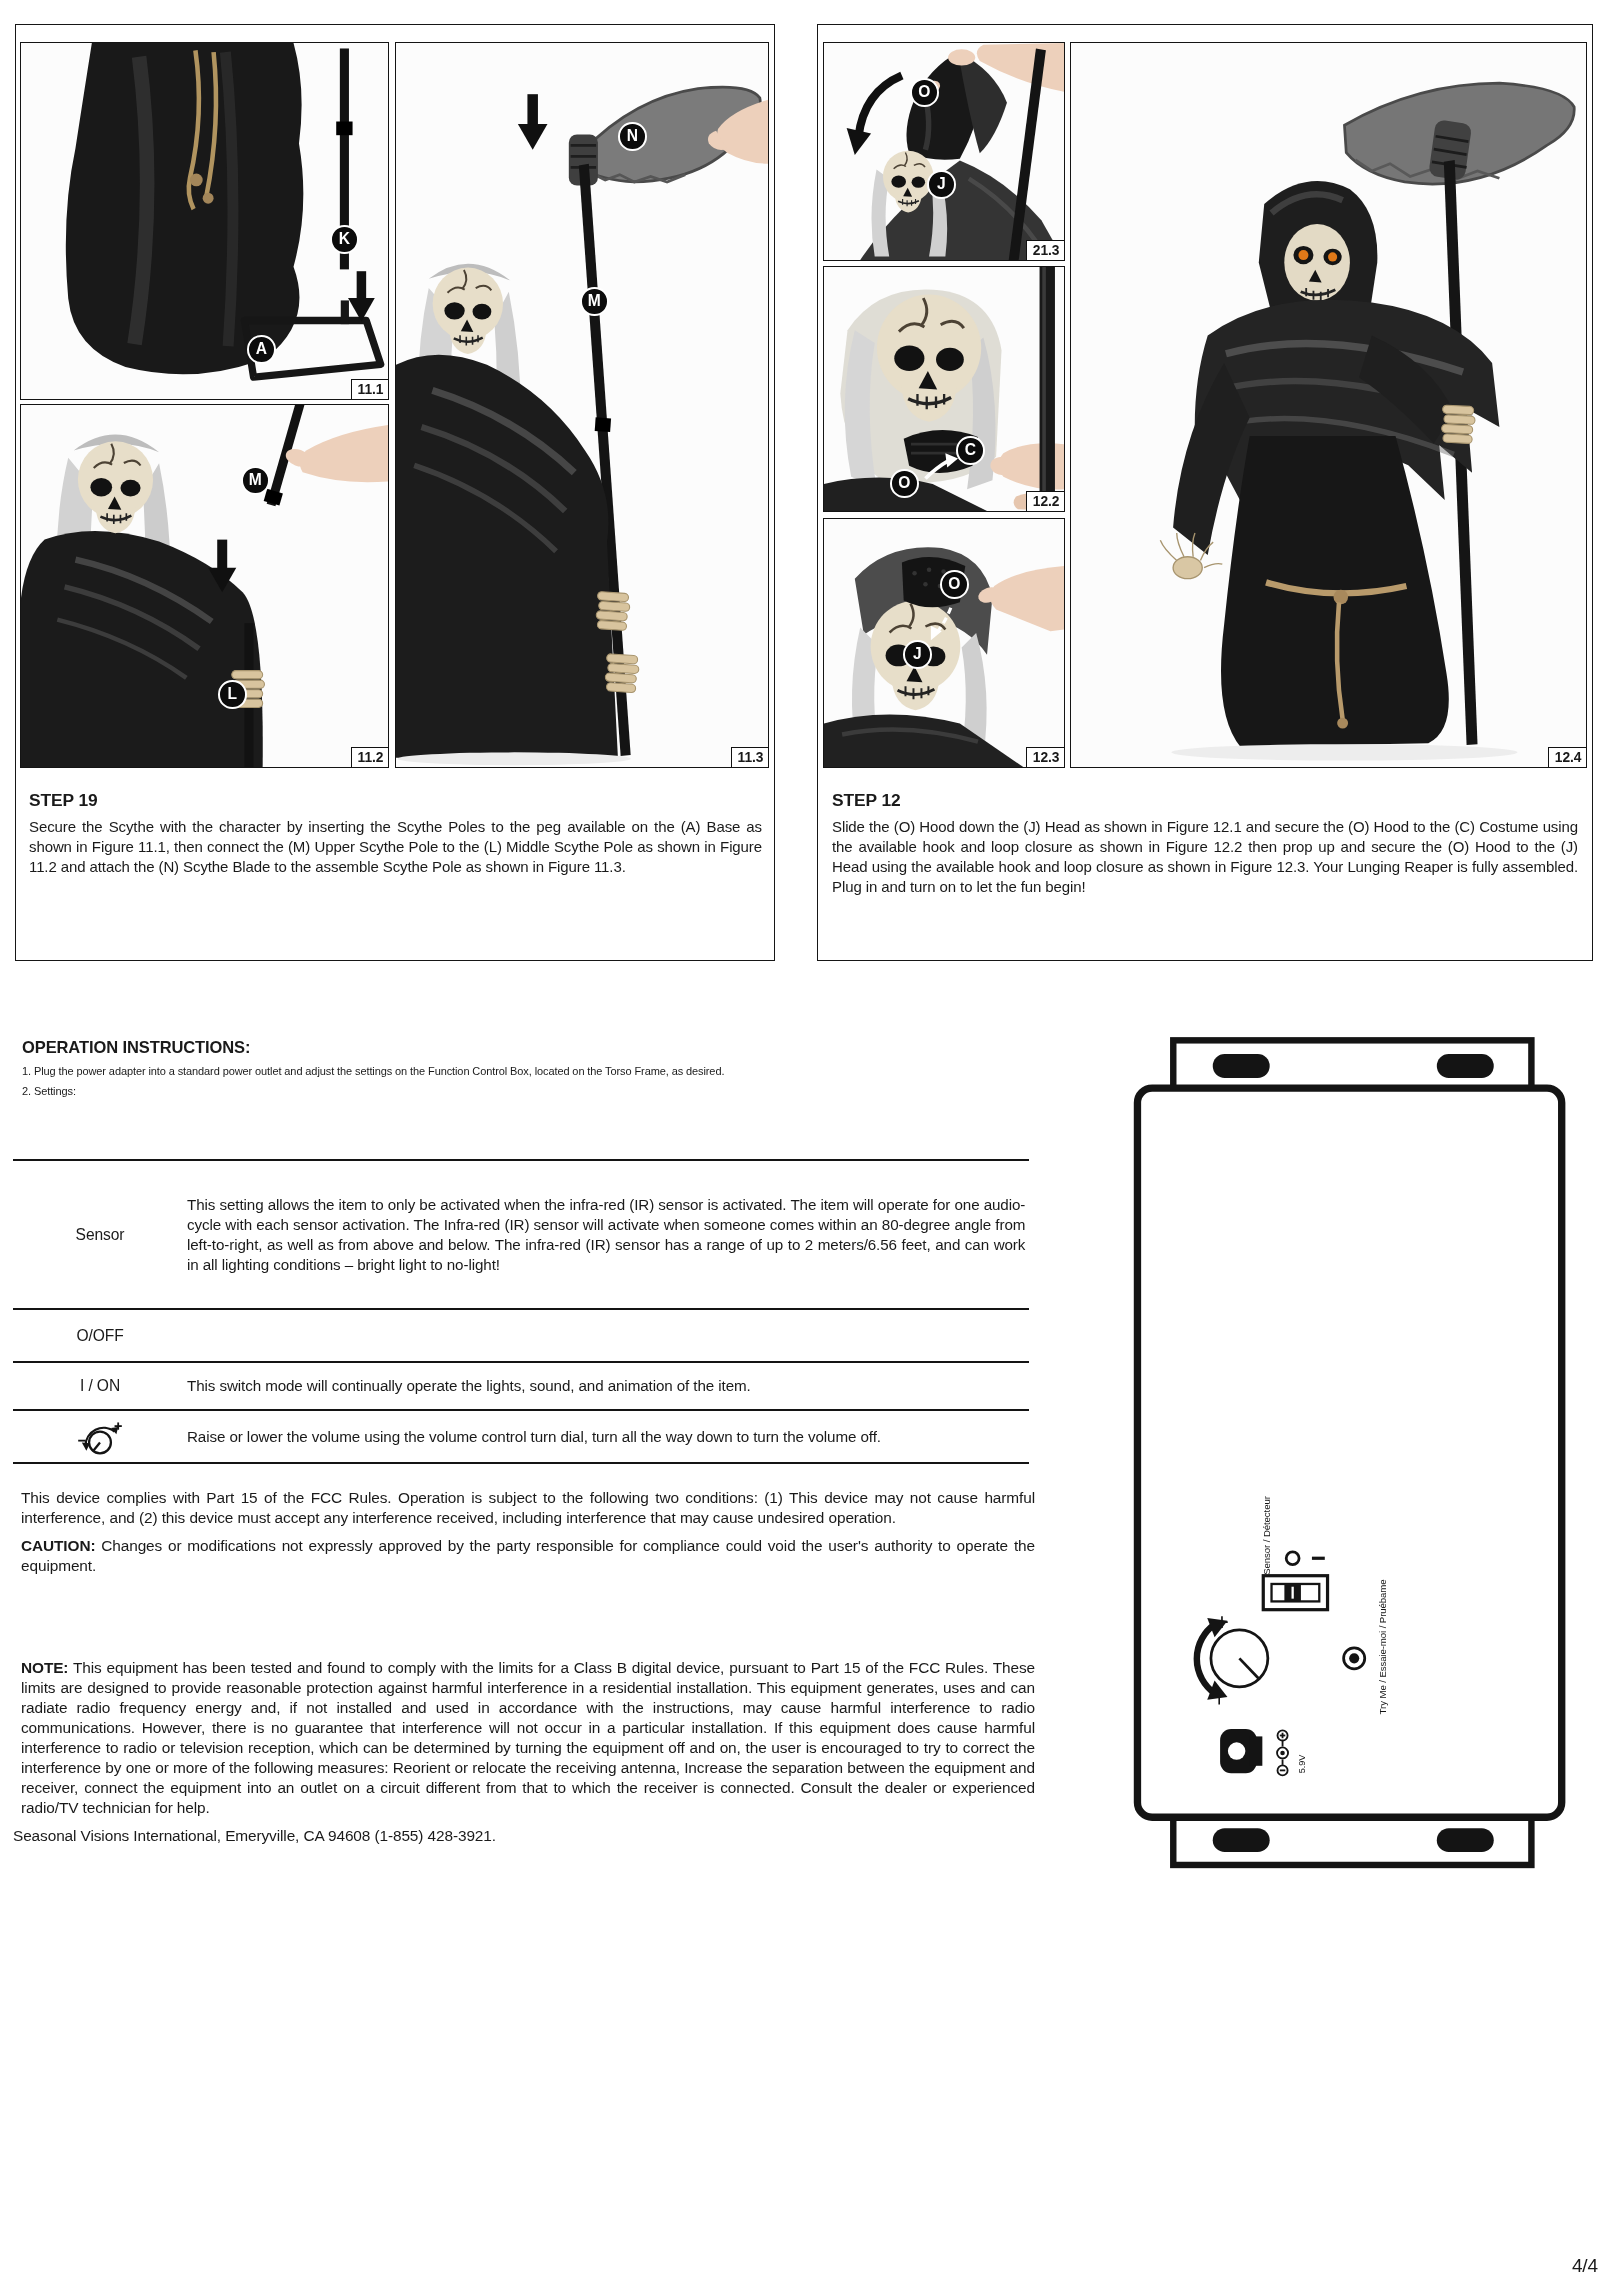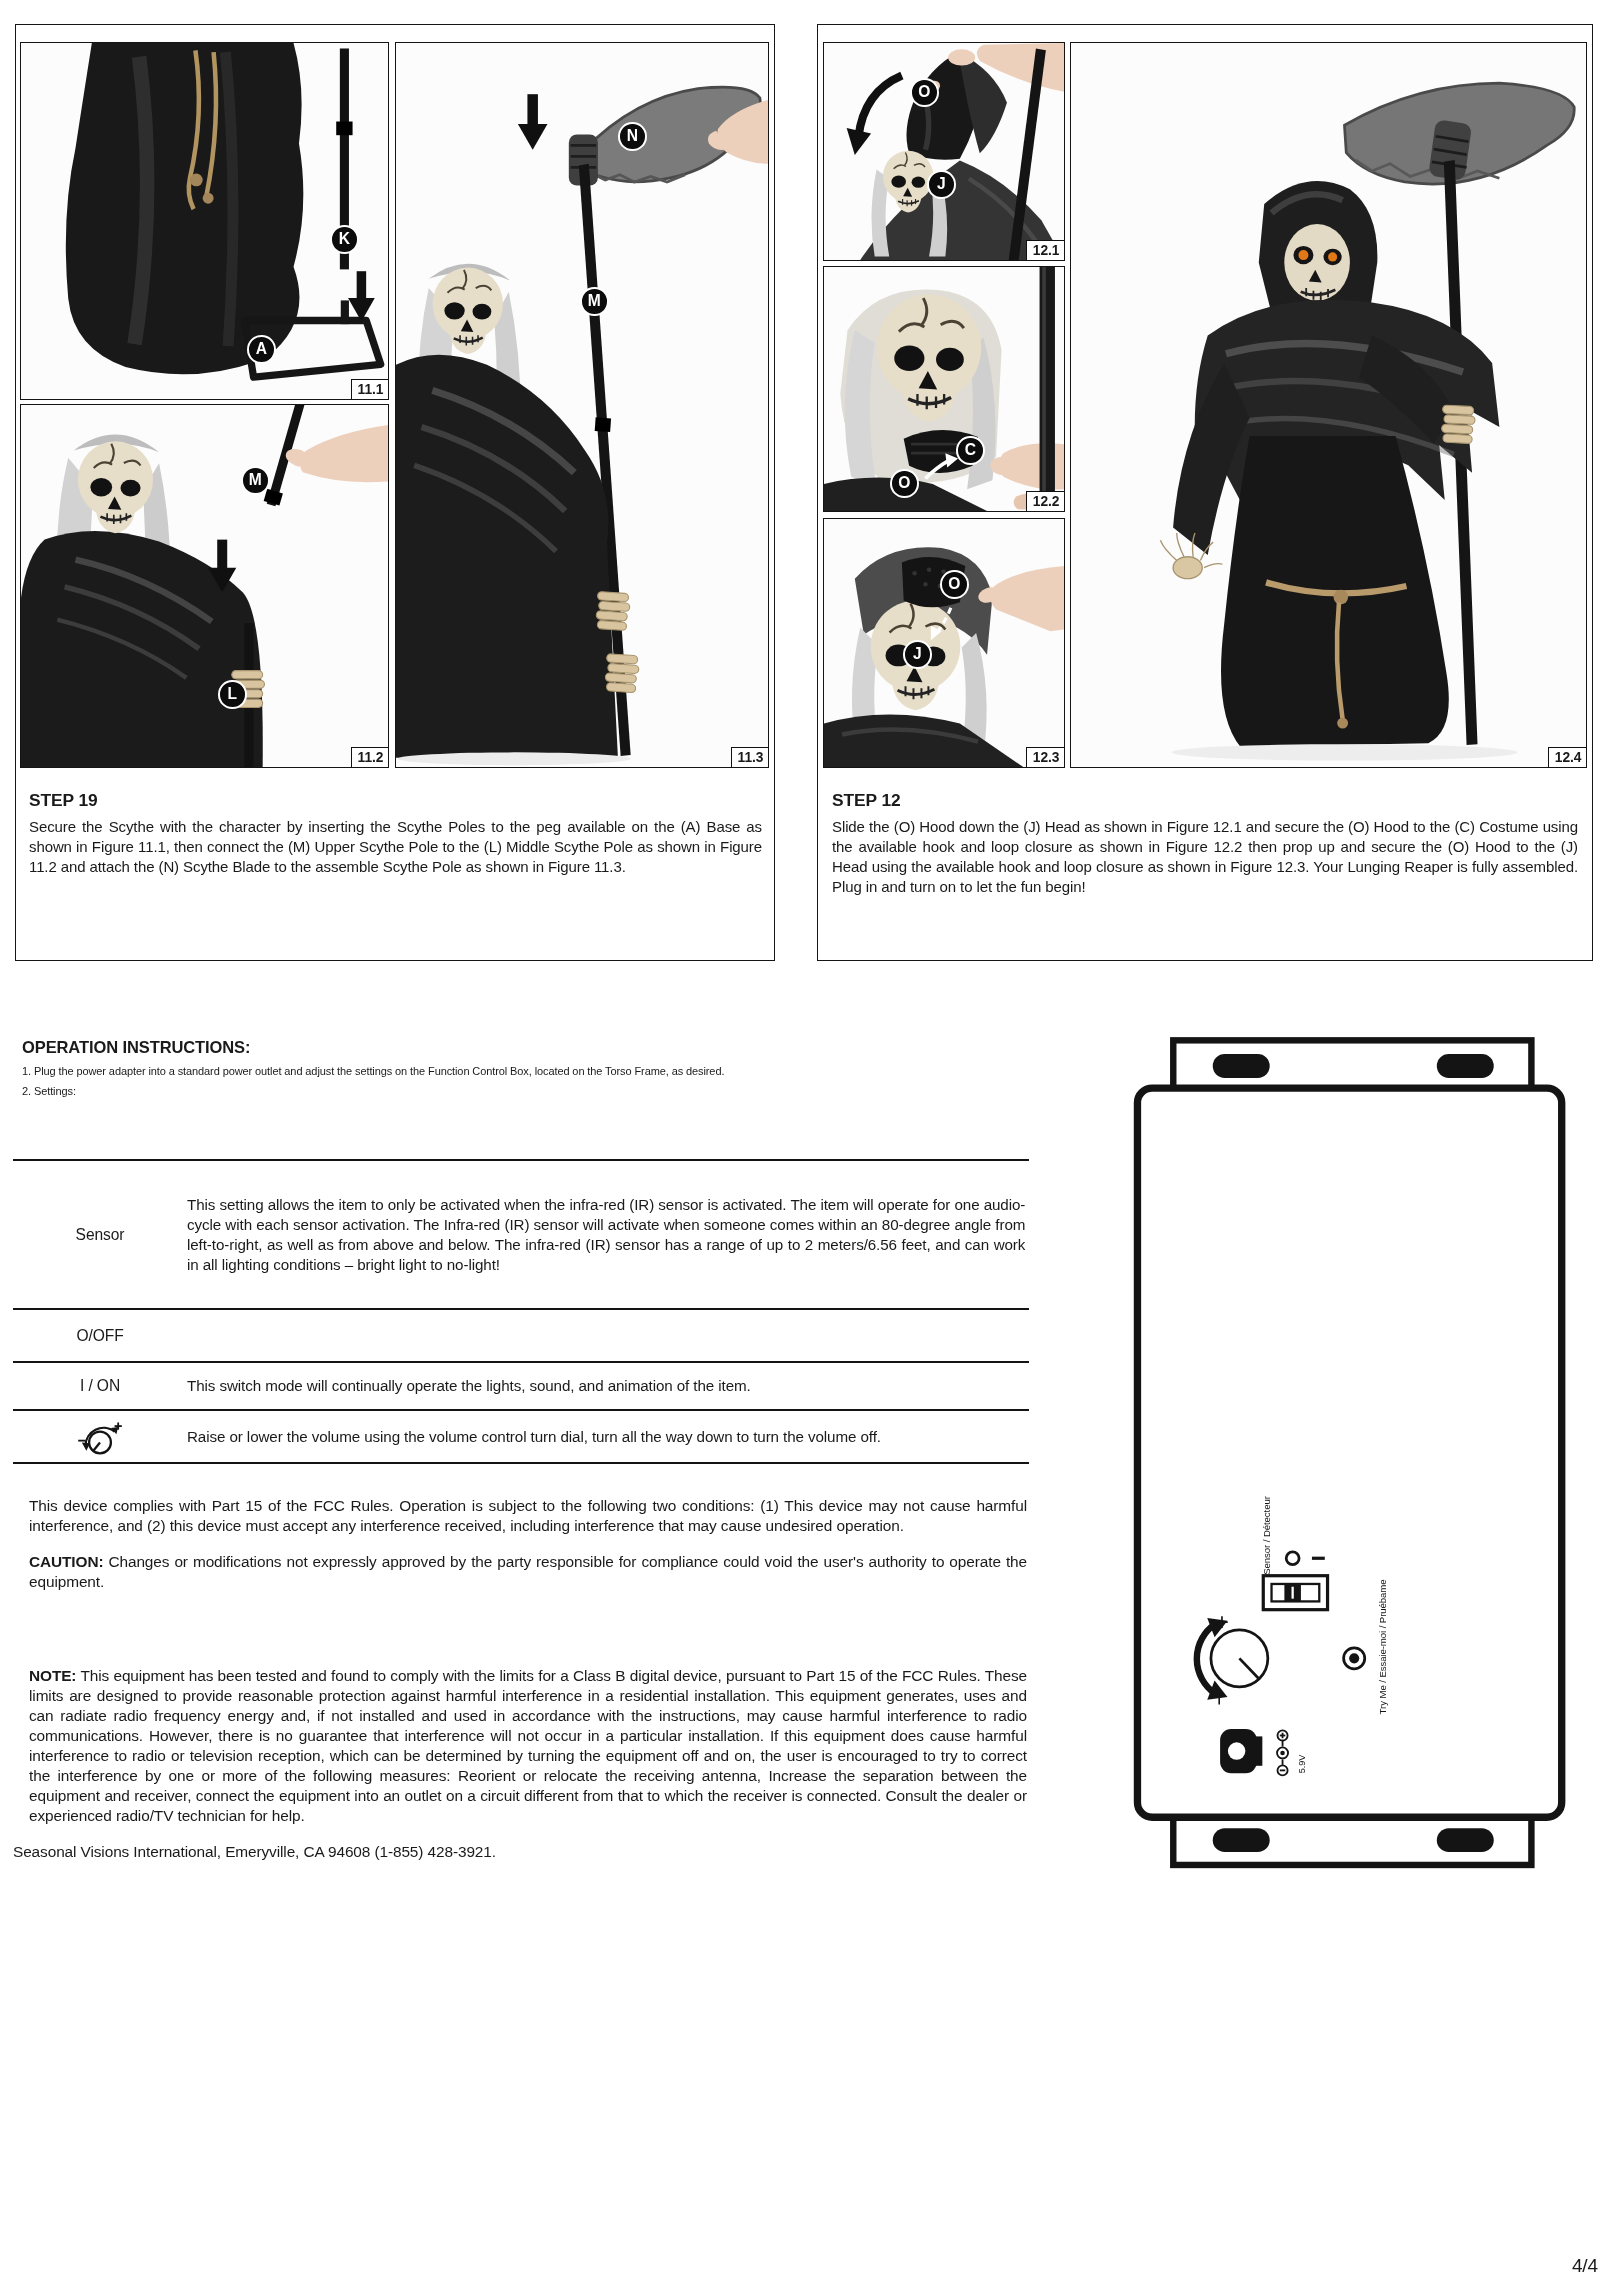--- a/index.html
+++ b/index.html
@@ -23,21 +23,21 @@
   .steptext{position:absolute;}
   .step-h{font-size:17.4px;font-weight:700;margin:0 0 6.4px 0;}
   .step-p{font-size:15px;line-height:20px;text-align:justify;margin:0;}
   .op-head{font-size:16.5px;font-weight:700;margin:0 0 3.7px 0;}
   .op-line{font-size:11px;line-height:20px;margin:0;}
   .settings{position:absolute;}
   .trow{display:flex;align-items:center;border-top:2.3px solid #141414;}
   .trow:last-child{border-bottom:2.3px solid #141414;}
   .tmode{width:174px;flex:0 0 174px;display:flex;align-items:center;justify-content:center;font-size:15.6px;}
   .ttext{flex:1;text-align:justify;font-size:15.2px;line-height:20px;padding:8.3px 3.7px 8.3px 0;}
-  .just{font-size:15.4px;line-height:20px;text-align:justify;margin:16px;}
+  .just{font-size:15.4px;line-height:20px;text-align:justify;margin:8px;}
   .addr{font-size:15.4px;line-height:20px;margin:0;}
   #page-num{position:absolute;left:1469px;top:2255px;width:129px;text-align:right;font-size:19px;}
   b{font-weight:700;}
 </style>
 </head>
 <body>
 
 <svg width="0" height="0" style="position:absolute;overflow:hidden" aria-hidden="true">
   <defs>
     <g id="skull-sym">
@@ -162,21 +162,21 @@
       <use href="#skull-sym" transform="translate(62,118) scale(0.62)"></use>
       <path d="M265,0 L176,2 Q164,8 172,20 Q215,44 265,54 Z" fill="#edd0bb"></path>
       <ellipse cx="152" cy="16" rx="15" ry="9" fill="#edd0bb"></ellipse>
       <ellipse cx="118" cy="50" rx="11" ry="7" fill="#edd0bb" transform="rotate(-30 118 50)"></ellipse>
       <path d="M234,6 L204,240 L215,240 L245,8 Z" fill="#141414"></path>
       <path d="M86,36 Q44,54 38,104" stroke="#101010" stroke-width="9" fill="none"></path>
       <polygon points="25,94 52,100 34,124" fill="#101010"></polygon>
     </svg>
     <div class="plabel" style="left:86px;top:35px;">O</div>
     <div class="plabel" style="left:103px;top:127px;">J</div>
-    <div class="figtag">12.1</div>
+    <div class="figtag">21.3</div>
   </div>
 
   <div class="photo" style="left:823px;top:266px;width:240px;height:244px;">
     <svg class="ph-svg" viewBox="0 0 265 270" preserveAspectRatio="none">
       <path d="M26,70 Q60,18 130,26 Q186,34 196,92 L190,210 Q150,248 64,236 Q22,206 18,140 Z" fill="#c7c2b4" opacity="0.55"></path>
       <path d="M34,70 Q14,150 30,232 L58,244 Q44,158 56,84 Z" fill="#d6d6d6"></path>
       <path d="M176,78 Q196,150 186,236 L158,246 Q170,160 160,92 Z" fill="#cfcfcf"></path>
       <path d="M0,240 Q60,226 120,240 L180,270 L0,270 Z" fill="#202020"></path>
       <use href="#skull-sym" transform="translate(52,28) scale(1.28)"></use>
       <path d="M88,190 Q128,172 170,188 L164,220 Q126,236 94,220 Z" fill="#141414"></path>

